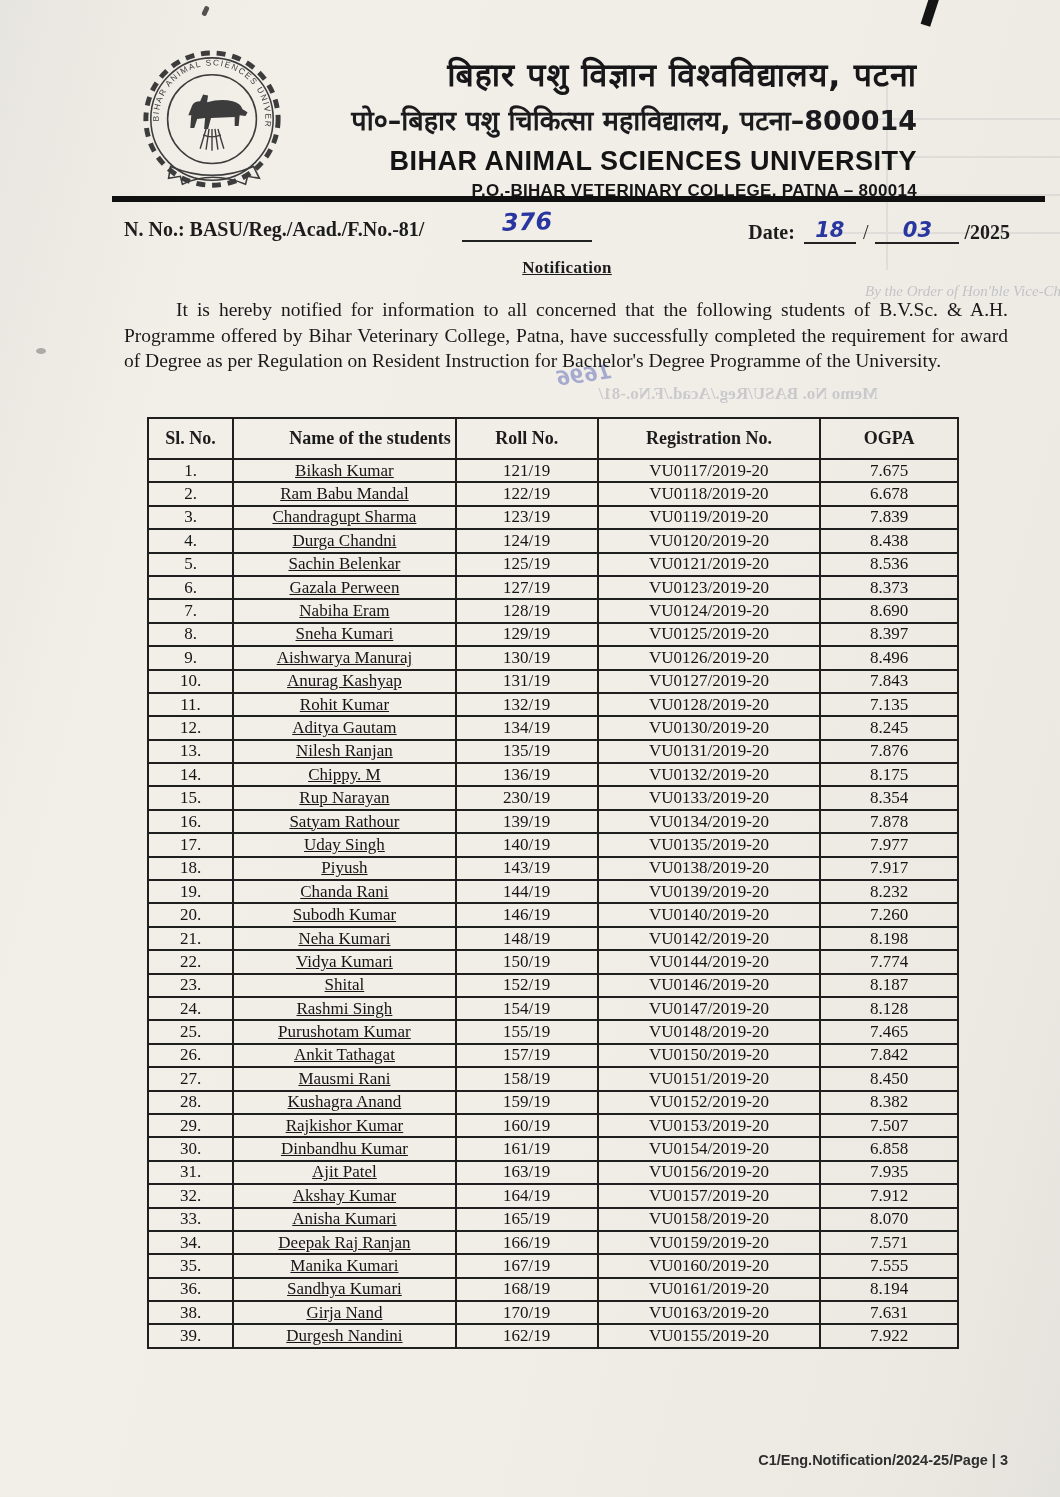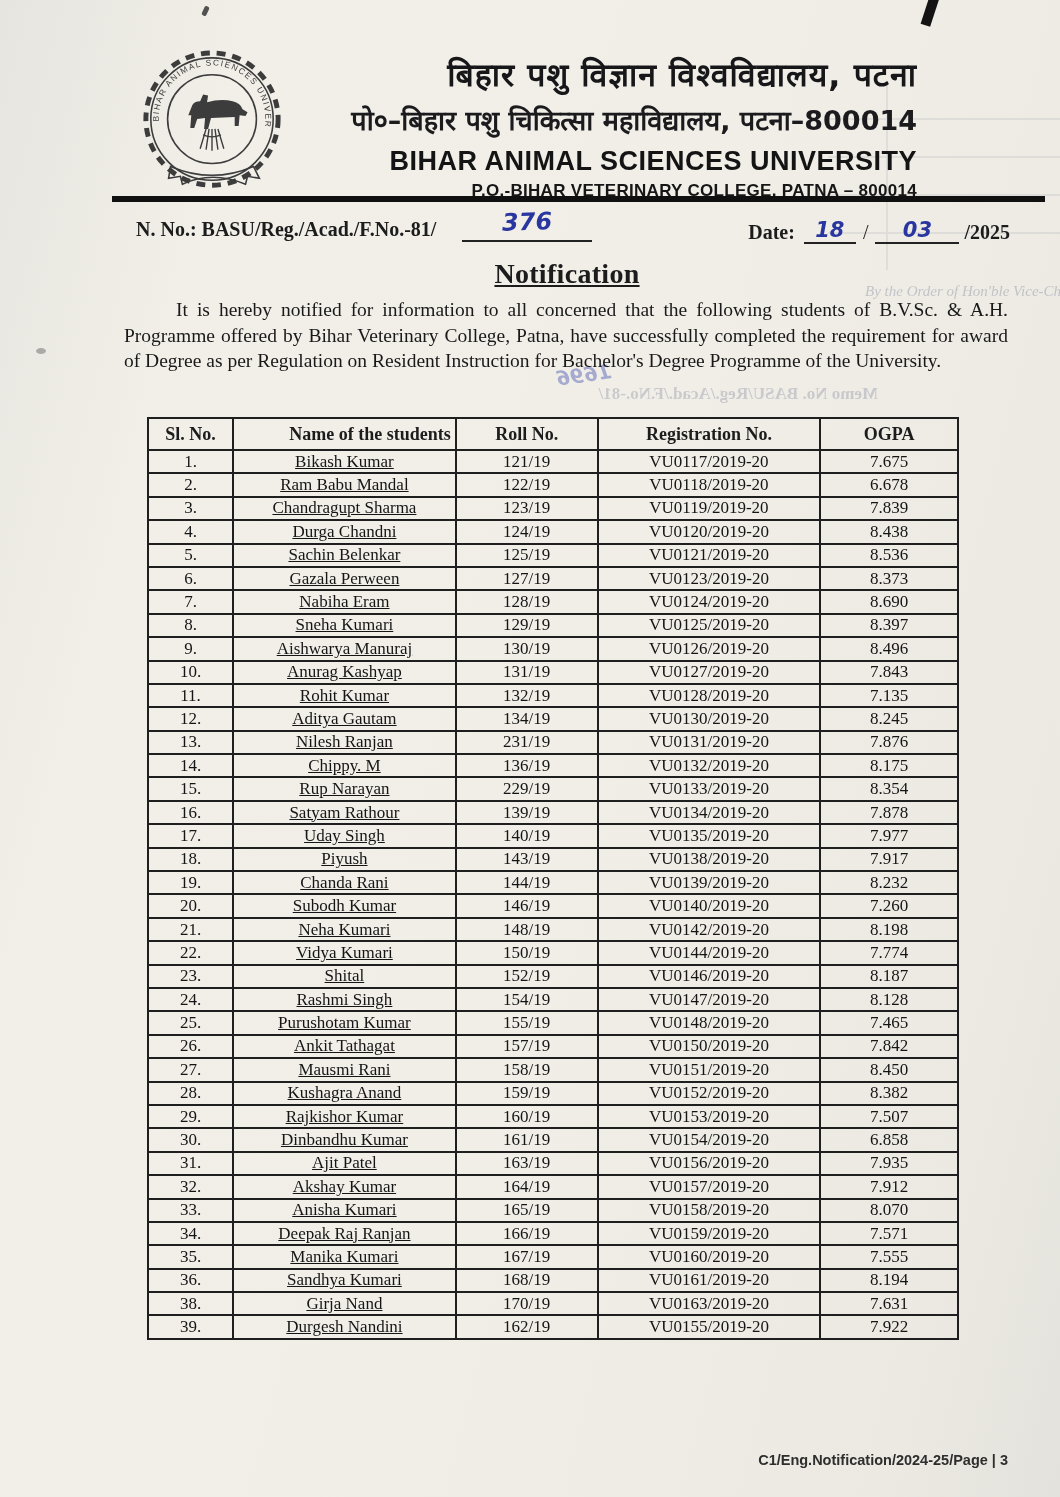--- a/index.html
+++ b/index.html
@@ -16,41 +16,41 @@
   
   .logo{ position:absolute; left:133px; top:50px; width:158px; height:150px; }
   .head-text{ position:absolute; left:252px; top:52px; width:665px; text-align:right; }
   .hindi-title{ font-family:"DejaVu Sans", sans-serif; font-size:32px; font-weight:bold; color:#17171a; letter-spacing:1px; }
   .hindi-sub{ font-family:"DejaVu Sans", sans-serif; font-size:27px; font-weight:bold; color:#1b1b1e; margin-top:6px; }
   .eng-title{ font-family:"Liberation Sans", sans-serif; font-size:27px; font-weight:bold; color:#141414; letter-spacing:.5px; margin-top:8px; }
   .eng-sub{ font-family:"Liberation Sans", sans-serif; font-size:17px; font-weight:bold; color:#161616; margin-top:4px; letter-spacing:.3px;text-decoration:underline; }
   .rule{ position:absolute; left:112px; top:196px; width:933px; height:6px; background:#101010; }
   
   .refline{ position:absolute; left:124px; top:214px; width:886px; height:34px; font-size:20px; font-weight:bold; }
-  .ref-label{ position:absolute; left:12px; top:4px;text-align:center; }
+  .ref-label{ position:absolute; left:0; top:4px;text-align:center; }
   .ref-number{ position:absolute; left:338px; top:-6px; width:130px; text-align:center;
     border-bottom:2px solid #222; padding-bottom:4px; }
   .hand{ font-family:"DejaVu Sans", sans-serif; color:#2a36a0; font-weight:bold; font-style:italic; }
   .ref-number .hand{ font-size:24px; display:inline-block; transform:rotate(-2deg); }
   .date-group{ position:absolute; right:0; top:4px; white-space:nowrap; }
   .date-label{ margin-right:4px; }
   .date-slot{ display:inline-block; text-align:center; border-bottom:2px solid #222; vertical-align:bottom; }
   .slot-day{ width:52px; } .slot-month{ width:84px; }
   .date-slot .hand{ font-size:21px; }
   .date-sep{ padding:0 2px; font-weight:normal; }
   
   .notif-title{ position:absolute; left:124px; top:258px; width:886px; text-align:center;
-    font-size:28px; font-weight:bold; text-decoration:underline; letter-spacing:.3px; }
+    font-size:17px; font-weight:bold; text-decoration:underline; letter-spacing:.3px; }
   .body-par{ position:absolute; left:124px; top:297px; width:884px;
     font-size:19.5px; line-height:25.5px; text-align:justify; text-indent:52px; color:#191919; }
   
   table.students{ position:absolute; left:147px; top:417px; width:812px;
     border-collapse:collapse; table-layout:fixed; }
   table.students th, table.students td{ border:2px solid #1f1f1f; overflow:hidden; white-space:nowrap; }
-  table.students th{ font-size:18px; font-weight:bold; height:32px; padding:1px 4px; }
+  table.students th{ font-size:18px; font-weight:bold; height:41px; padding:1px 4px; }
   table.students td{ font-size:17px; height:23.4px; padding:0 4px; color:#151515; }
   th.c-sl, td.c-sl{ text-align:center; }
   th.c-name{ text-align:right; padding-left:10px; }
   td.c-name{ text-align:center; padding-left:10px;text-decoration:underline; }
   th.c-roll, td.c-roll, th.c-reg, td.c-reg, th.c-ogpa, td.c-ogpa{ text-align:center; }
   tr.faded td{ opacity:.42; color:#555; }
   
   .footer{ position:absolute; right:52px; top:1452px; font-family:"Liberation Sans", sans-serif;
     font-size:14.5px; font-weight:bold; color:#2e2e2e; }
   
@@ -228,35 +228,35 @@
         <tr>
           <td class="c-sl">12.</td>
           <td class="c-name">Aditya Gautam</td>
           <td class="c-roll">134/19</td>
           <td class="c-reg">VU0130/2019-20</td>
           <td class="c-ogpa">8.245</td>
         </tr>
         <tr>
           <td class="c-sl">13.</td>
           <td class="c-name">Nilesh Ranjan</td>
-          <td class="c-roll">231/19</td>
+          <td class="c-roll">135/19</td>
           <td class="c-reg">VU0131/2019-20</td>
           <td class="c-ogpa">7.876</td>
         </tr>
         <tr>
           <td class="c-sl">14.</td>
           <td class="c-name">Chippy. M</td>
           <td class="c-roll">136/19</td>
           <td class="c-reg">VU0132/2019-20</td>
           <td class="c-ogpa">8.175</td>
         </tr>
         <tr>
           <td class="c-sl">15.</td>
           <td class="c-name">Rup Narayan</td>
-          <td class="c-roll">229/19</td>
+          <td class="c-roll">230/19</td>
           <td class="c-reg">VU0133/2019-20</td>
           <td class="c-ogpa">8.354</td>
         </tr>
         <tr>
           <td class="c-sl">16.</td>
           <td class="c-name">Satyam Rathour</td>
           <td class="c-roll">139/19</td>
           <td class="c-reg">VU0134/2019-20</td>
           <td class="c-ogpa">7.878</td>
         </tr>

